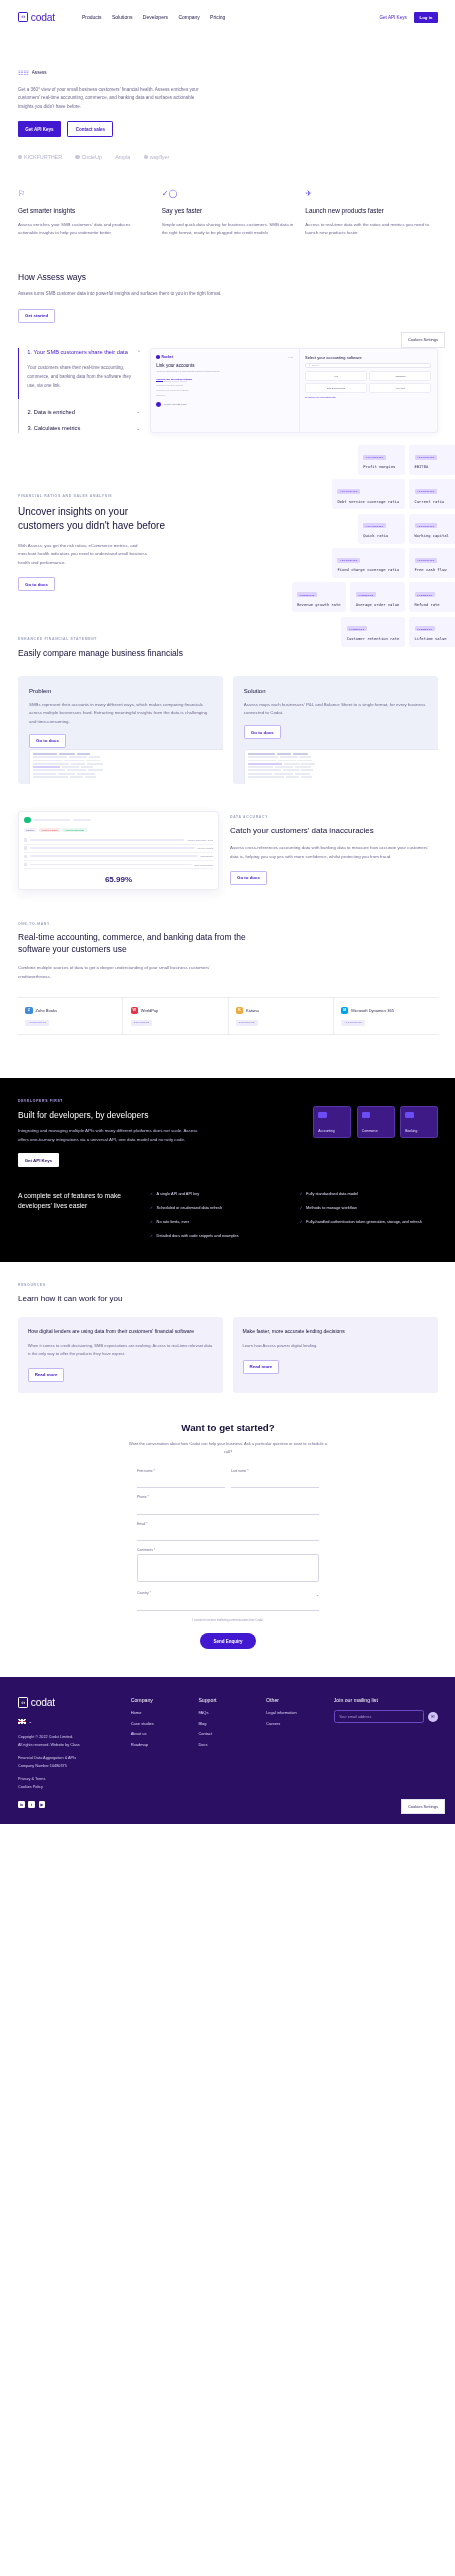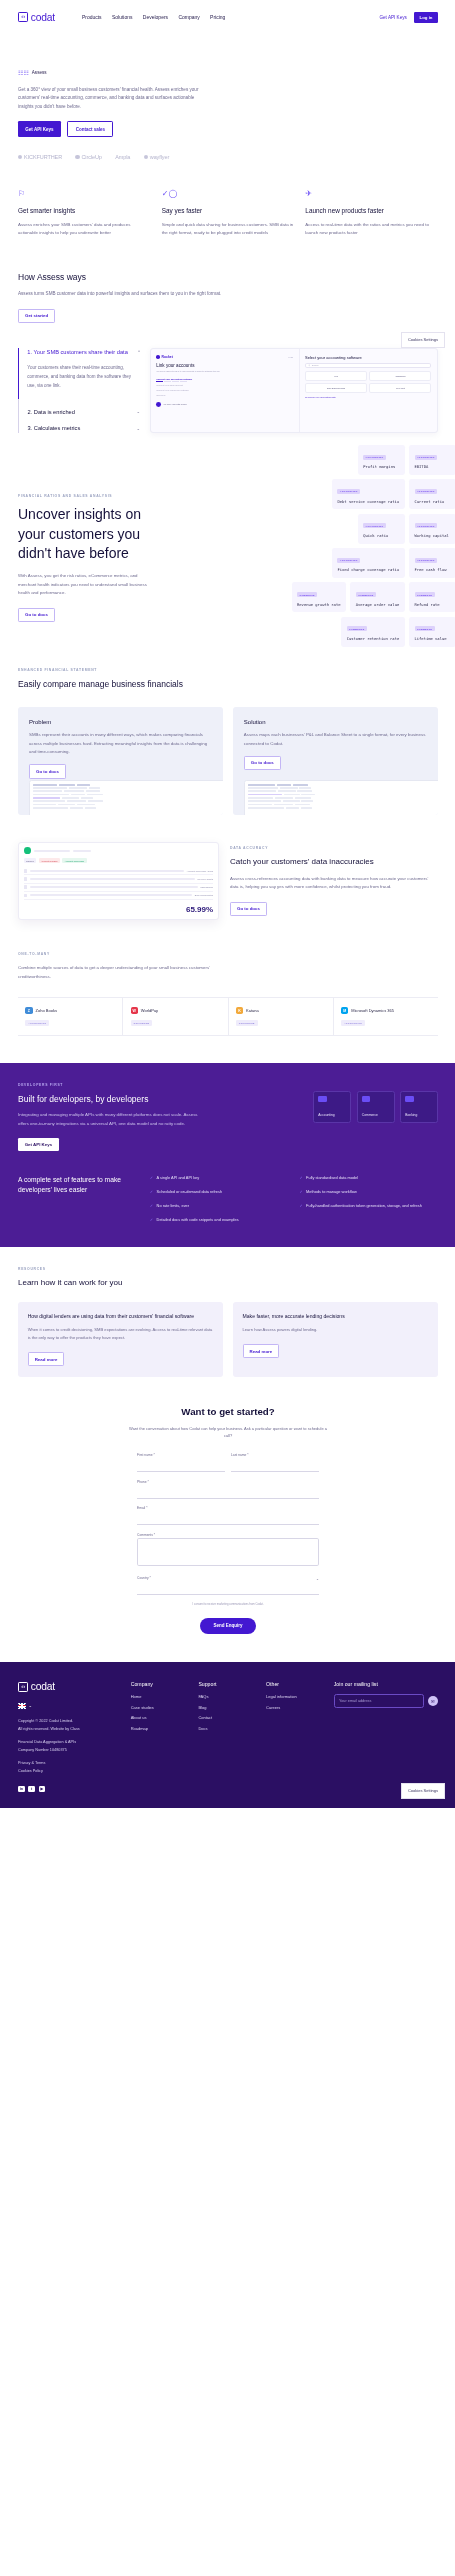--- a/index.html
+++ b/index.html
@@ -120,21 +120,21 @@
   .mock-tile {
     border: 0.6px solid #ececf6; border-radius: 1.8px; height: 9.7px; background: #fff;
     display: flex; align-items: center; justify-content: center; gap: 1.2px;
     font-size: 1.9px; color: #5b5880;
   }
   .mock-upload { font-size: 2.2px; color: #4318d1; margin-top: 3px; }
 
   
   .insights { position: relative; padding: 61px 18px 24px 18px; }
   .eyebrow { font-size: 3.4px; letter-spacing: 0.7px; color: #9aa2c0; font-weight: bold; text-transform: uppercase; }
-  .insights h2 { font-size: 14px; font-weight: 400; margin-top: 7.3px; line-height: 1.4; color: #15103a; max-width: 152px; }
+  .insights h2 { font-size: 10px; font-weight: 400; margin-top: 7.3px; line-height: 1.4; color: #15103a; max-width: 152px; }
   .insights p { font-size: 4.4px; line-height: 1.95; color: #6e6a8f; margin-top: 8.5px; max-width: 131px; }
   .tagcloud {
     position: absolute; right: 0px; top: 12px; width: 255px;
     display: flex; flex-direction: column; gap: 4.3px; align-items: flex-end;
   }
   .tagrow { display: flex; gap: 4.3px; }
   .tagcard {
     background: #f6f4fe; border-radius: 2.4px; padding: 4.3px 5.5px 5.5px 5.5px; min-width: 47px;
   }
   .tagcard .badge {
@@ -175,41 +175,41 @@
   .dash-top .bar { height: 2.1px; background: #eceaf6; border-radius: 1.2px; flex: 1; }
   .dash-pills { display: flex; gap: 2.4px; margin-top: 4.3px; }
   .dash-pill { font-size: 2.1px; padding: 1.2px 2.4px; border-radius: 1.2px; background: #f2f0fb; color: #6e6a8f; }
   .dash-pill.red { background: #fde9ea; color: #d23f4c; }
   .dash-pill.grn { background: #e6f7ef; color: #14a06a; }
   .dash-list { margin-top: 4.3px; }
   .dash-line { display: flex; align-items: center; gap: 2.4px; padding: 1.8px 0; border-bottom: 0.6px solid #f2f1f9; }
   .dash-line .sq { width: 3.6px; height: 3.6px; border-radius: 0.6px; background: #e8e6f4; }
   .dash-line .t { height: 1.8px; background: #eceaf6; border-radius: 1.2px; flex: 1; }
   .dash-line .n { font-size: 2.1px; color: #8b88ab; }
-  .big-pct { font-size: 8px; color: #2d1a7a; font-weight: bold; margin-top: 5.5px; text-align: right; }
+  .big-pct { font-size: 8px; color: #2d1a7a; font-weight: bold; margin-top: 5.5px; text-align: center; }
   .inacc-right { flex: 1; }
   .inacc-right h2 { font-size: 8px; font-weight: 400; line-height: 1.35; margin-top: 6.7px; color: #15103a; }
   .inacc-right p { font-size: 4.4px; line-height: 1.95; color: #6e6a8f; margin-top: 7.3px; }
 
   
   .rt { padding: 32px 18px 0 18px; }
   .rt h2 { font-size: 8.5px; font-weight: 400; line-height: 1.4; margin-top: 6.7px; color: #15103a; max-width: 243px; }
   .rt p { font-size: 4.4px; line-height: 1.95; color: #6e6a8f; margin-top: 8px; max-width: 219px; }
   .conn-strip { display: flex; gap: 0; margin-top: 16px; border-top: 0.6px solid #ececf4; border-bottom: 0.6px solid #ececf4; }
   .conn {
     flex: 1; padding: 8.5px 7.3px; border-right: 0.6px solid #ececf4;
   }
   .conn:last-child { border-right: none; }
   .conn .top { display: flex; align-items: center; gap: 3px; }
   .conn .ic { width: 7.3px; height: 7.3px; border-radius: 1.8px; display: flex; align-items: center; justify-content: center; font-size: 3.6px; color: #fff; font-weight: bold; }
   .conn .nm { font-size: 4px; color: #2d2a4a; }
   .conn .tag { display: inline-block; margin-top: 6px; font-size: 2.4px; background: #efecfb; color: #7b6bd8; padding: 1.5px 3px; border-radius: 1.2px; letter-spacing: 0.2px; }
 
   
-  .dev { background: #4c1d95; color: #fff; margin-top: 27px; padding: 20.7px 18px 23px 18px; }
+  .dev { background: #000000; color: #fff; margin-top: 43px; padding: 20.7px 18px 23px 18px; }
   .dev .eyebrow { color: #b9a8f2; }
   .dev-top { display: flex; gap: 12px; }
   .dev-left { width: 182px; }
   .dev-left h2 { font-size: 8.5px; font-weight: 400; margin-top: 6.7px; }
   .dev-left p { font-size: 4.4px; line-height: 1.95; color: #cdc3ec; margin-top: 7.3px; }
   .btn-white {
     margin-top: 9px; background: #fff; color: #2b0f63; font-size: 4.4px; font-weight: bold;
     padding: 4.3px 6.7px; border-radius: 1.2px; border: none; cursor: pointer;
   }
   .dev-cards { display: flex; gap: 5.5px; margin-left: auto; align-items: flex-start; margin-top: 7.3px; }
@@ -660,20 +660,21 @@
     <div class="inacc-right">
       <div class="eyebrow">DATA ACCURACY</div>
       <h2>Catch your customers' data inaccuracies</h2>
       <p>Assess cross-references accounting data with banking data to measure how accurate your customers' data is, helping you say yes with more confidence, whilst protecting you from fraud.</p>
       <button class="btn-ghost">Go to docs</button>
     </div>
   </div>
 
   <div class="rt">
     <div class="eyebrow">ONE-TO-MANY</div>
+    <h2>Real-time accounting, commerce, and banking data from the software your customers use</h2>
     <p>Combine multiple sources of data to get a deeper understanding of your small business customers' creditworthiness.</p>
     <div class="conn-strip">
       <div class="conn">
         <div class="top">
             <span class="ic" style="background:#3f8cd8">Z</span>
             <span class="nm">Zoho Books</span>
           </div>
         <span class="tag">ACCOUNTING</span>
       </div>
       <div class="conn">

